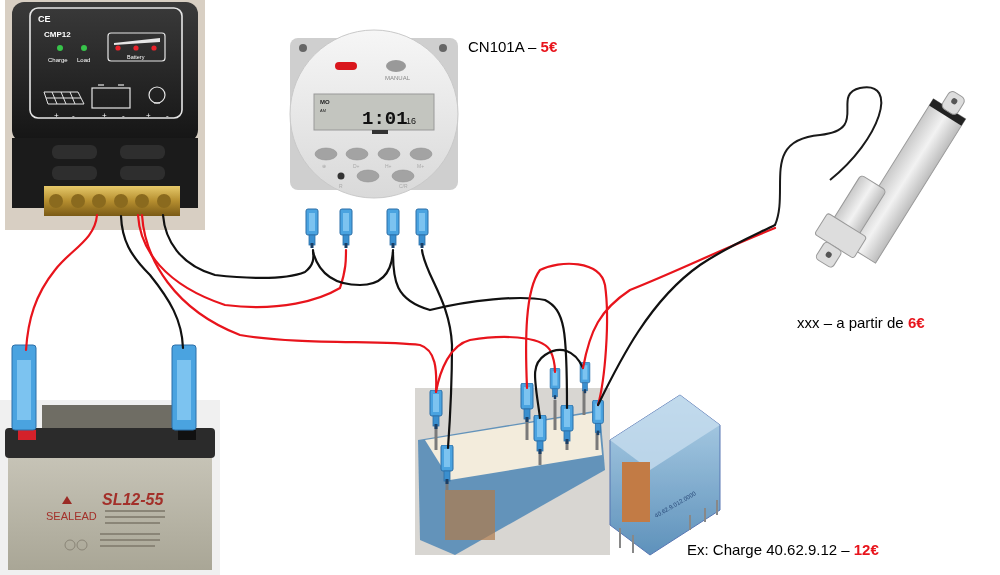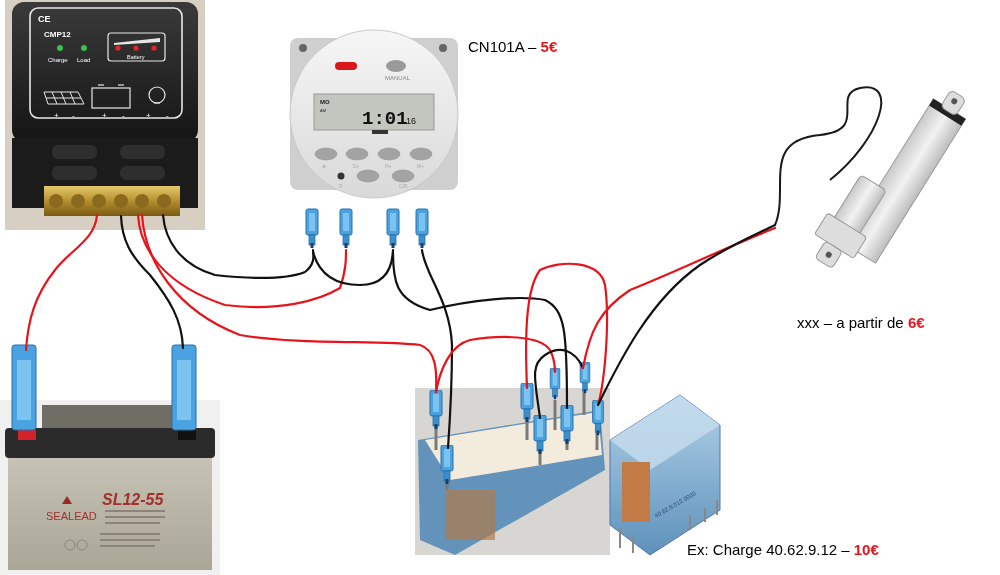--- a/index.html
+++ b/index.html
@@ -248,14 +248,14 @@
   </g>
 </svg>
 
 <div class="label" style="left:468px; top:38px;">
   <span>CN101A – </span><span class="price">5€</span>
 </div>
 <div class="label" style="left:797px; top:314px;">
   <span>xxx – a partir de </span><span class="price">6€</span>
 </div>
 <div class="label" style="left:687px; top:541px;">
-  <span>Ex: Charge 40.62.9.12 – </span><span class="price">10€</span>
+  <span>Ex: Charge 40.62.9.12 – </span><span class="price">12€</span>
 </div>
 
 </body></html>

